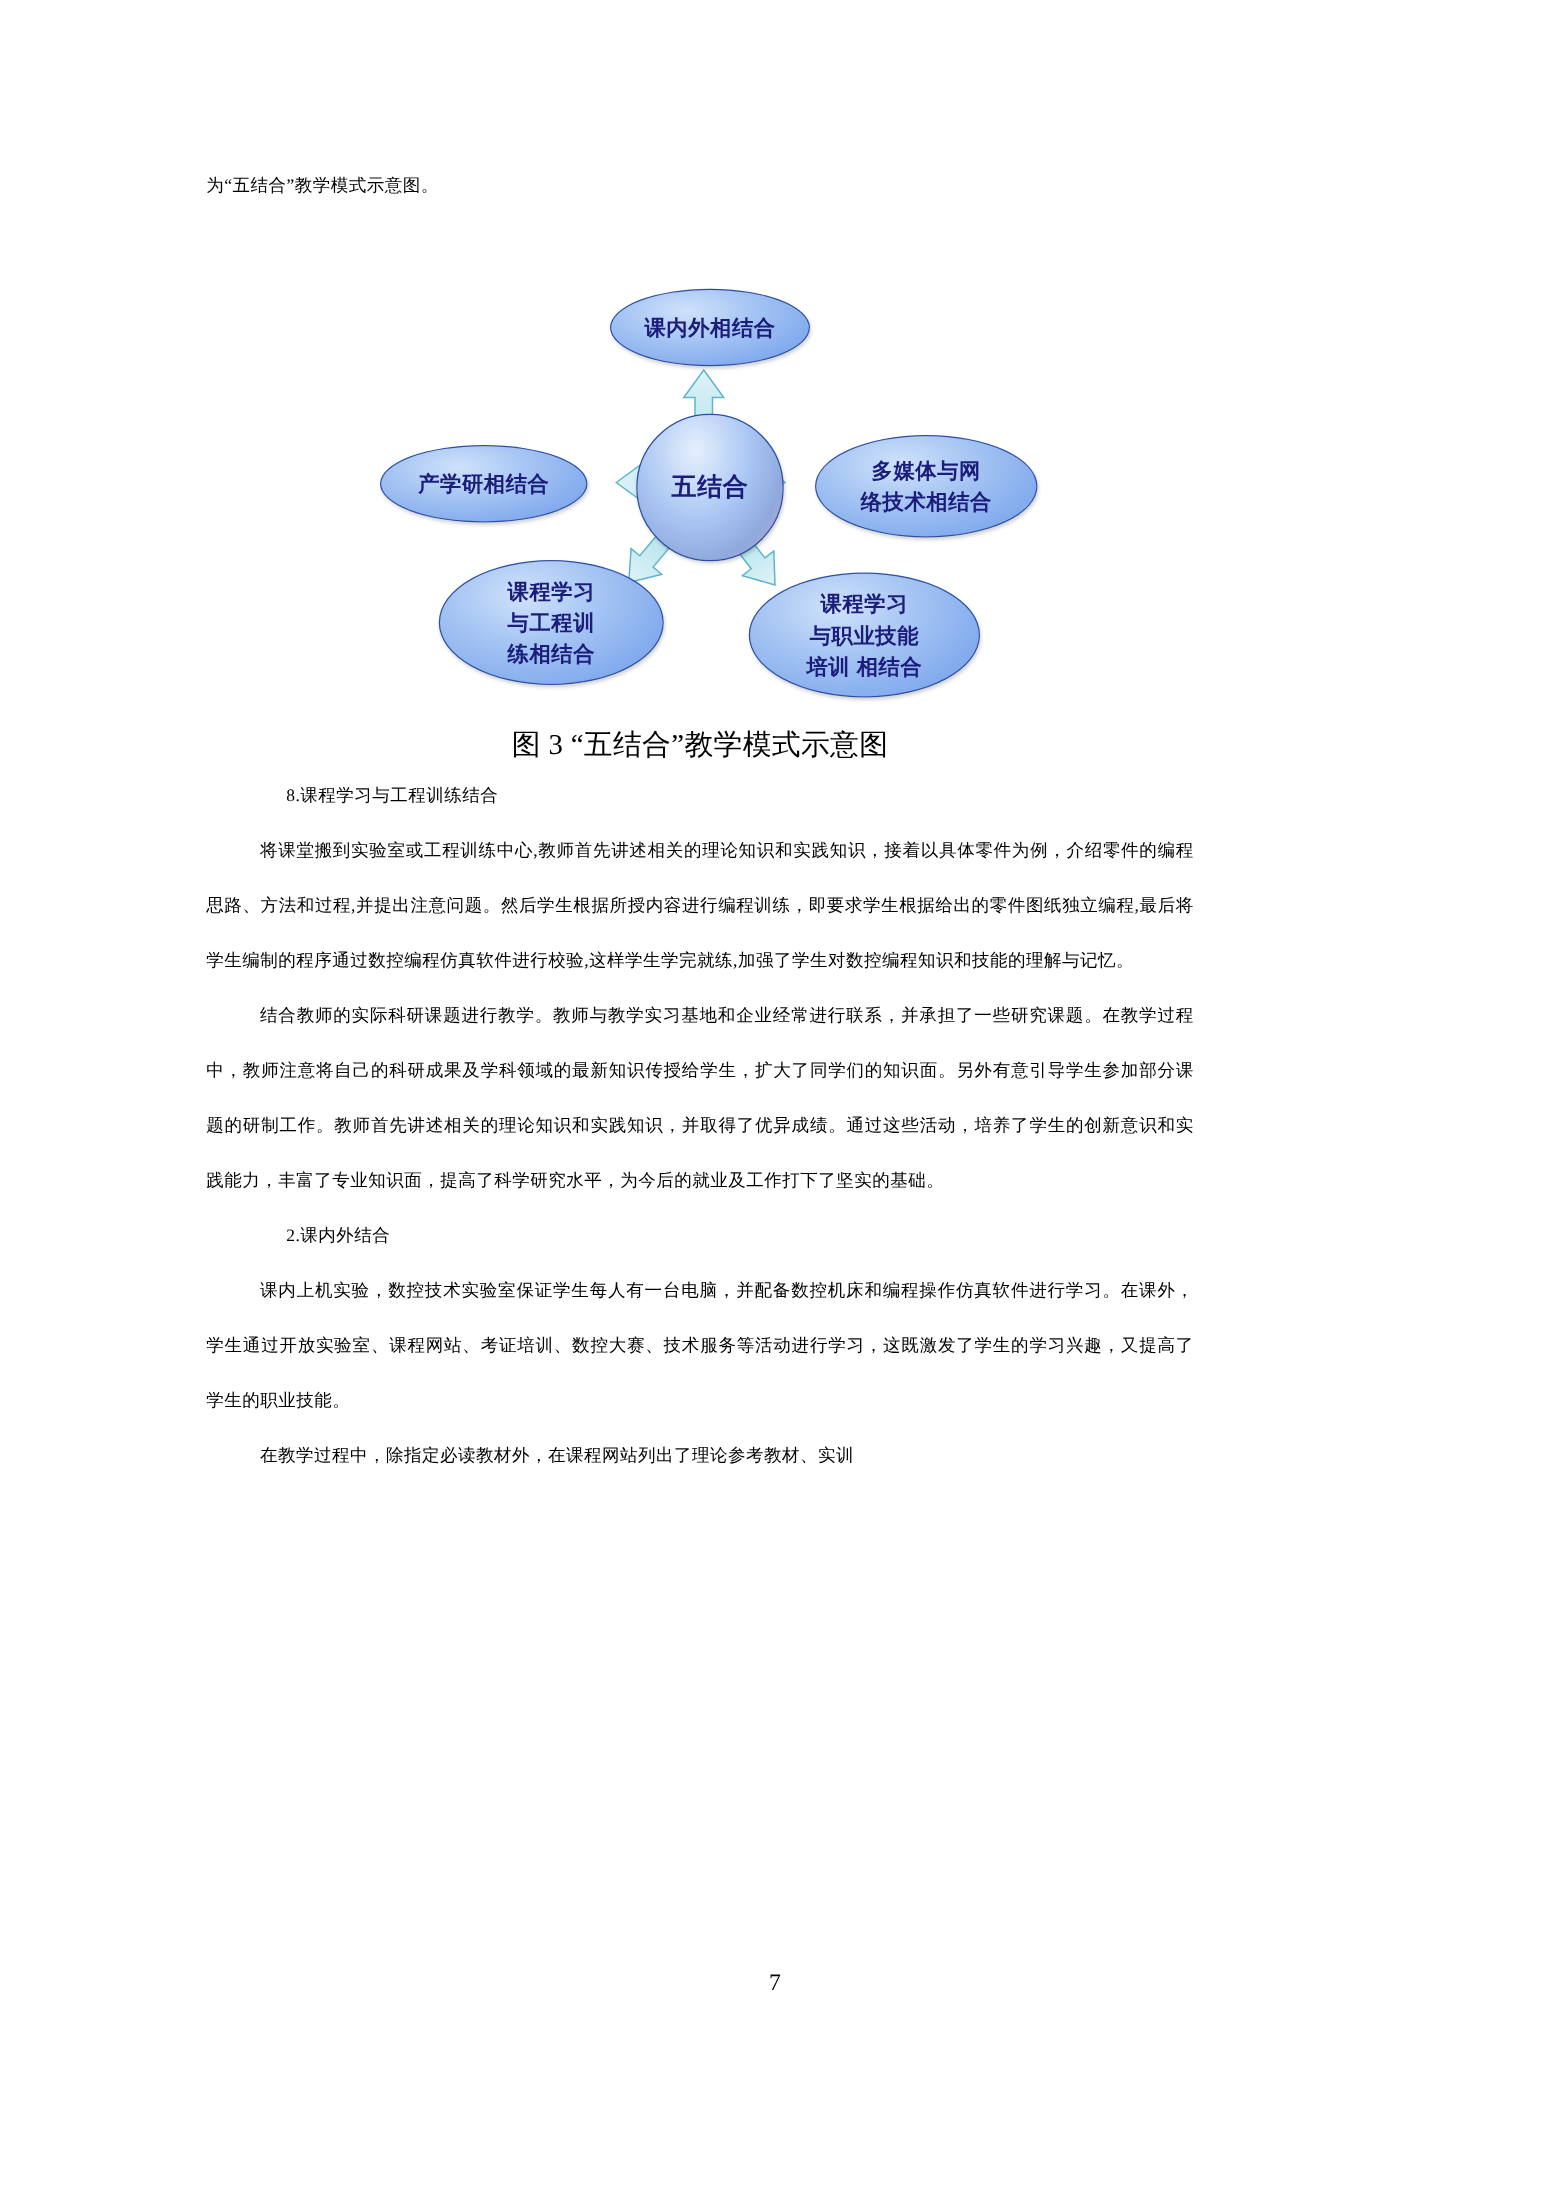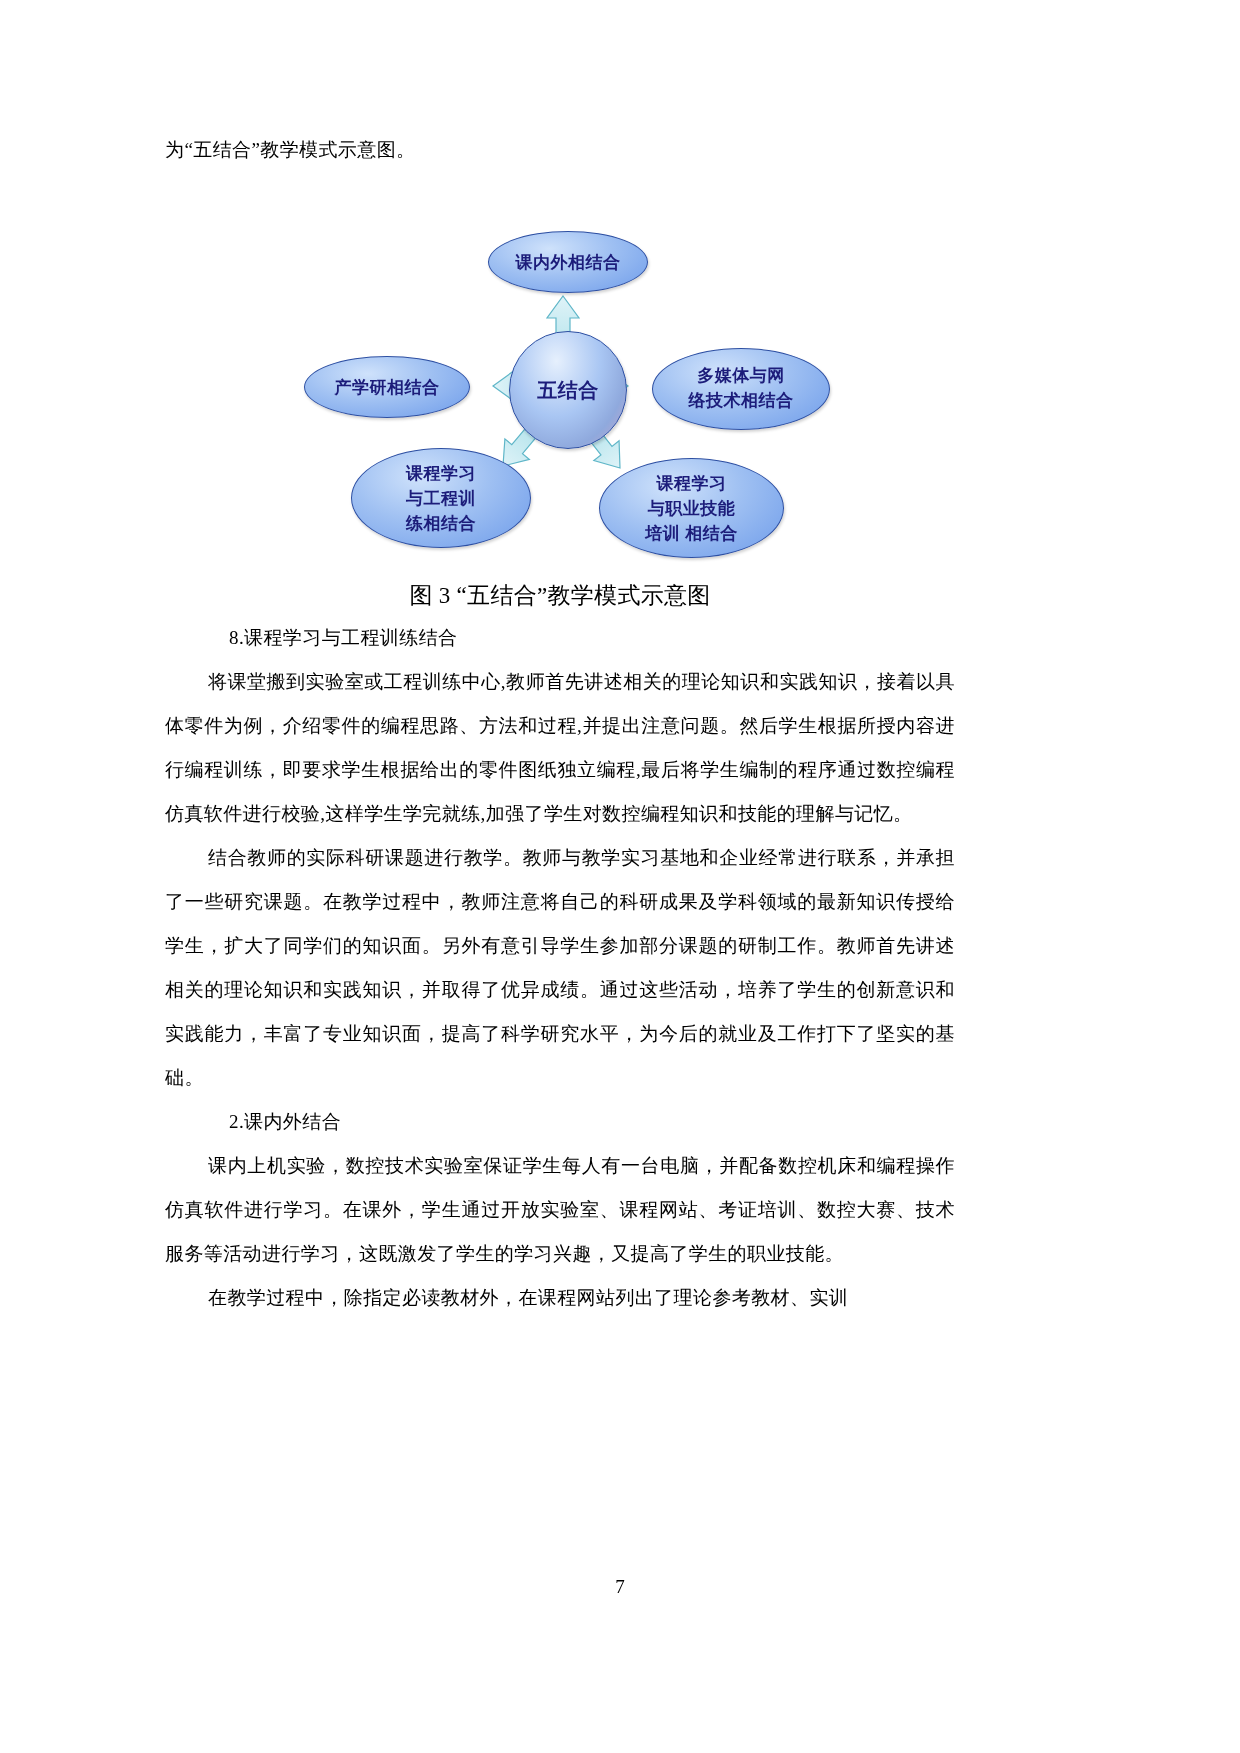--- a/index.html
+++ b/index.html
@@ -21,21 +21,21 @@
     width: 1240px;
     height: 1753px;
   }
   .content {
     position: absolute;
     left: 165px;
     top: 128px;
     width: 790px;
   }
   p.body-text {
-    font-size: 19px;
+    font-size: 14px;
     line-height: 44px;
     margin: 0;
     text-align: justify;
     letter-spacing: 0.4px;
   }
   p.indent {
     text-indent: 43px;
   }
   p.sub-head {
     text-indent: 64px;
@@ -139,21 +139,21 @@
         </svg>
 
         <div class="node" style="left:323px;top:55px;width:160px;height:62px;">
           <span class="node-text">课内外相结合</span>
         </div>
 
         <div class="node" style="left:139px;top:180px;width:166px;height:62px;">
           <span class="node-text">产学研相结合</span>
         </div>
 
-        <div class="node" style="left:487px;top:172px;width:178px;height:82px;white-space:pre-line;font-family:Liberation Mono, monospace;">
+        <div class="node" style="left:487px;top:172px;width:178px;height:82px;white-space:pre-line;">
           <span class="node-text">多媒体与网
 络技术相结合</span>
         </div>
 
         <div class="node" style="left:186px;top:272px;width:180px;height:100px;white-space:pre-line;">
           <span class="node-text">课程学习
 与工程训
 练相结合</span>
         </div>
 

